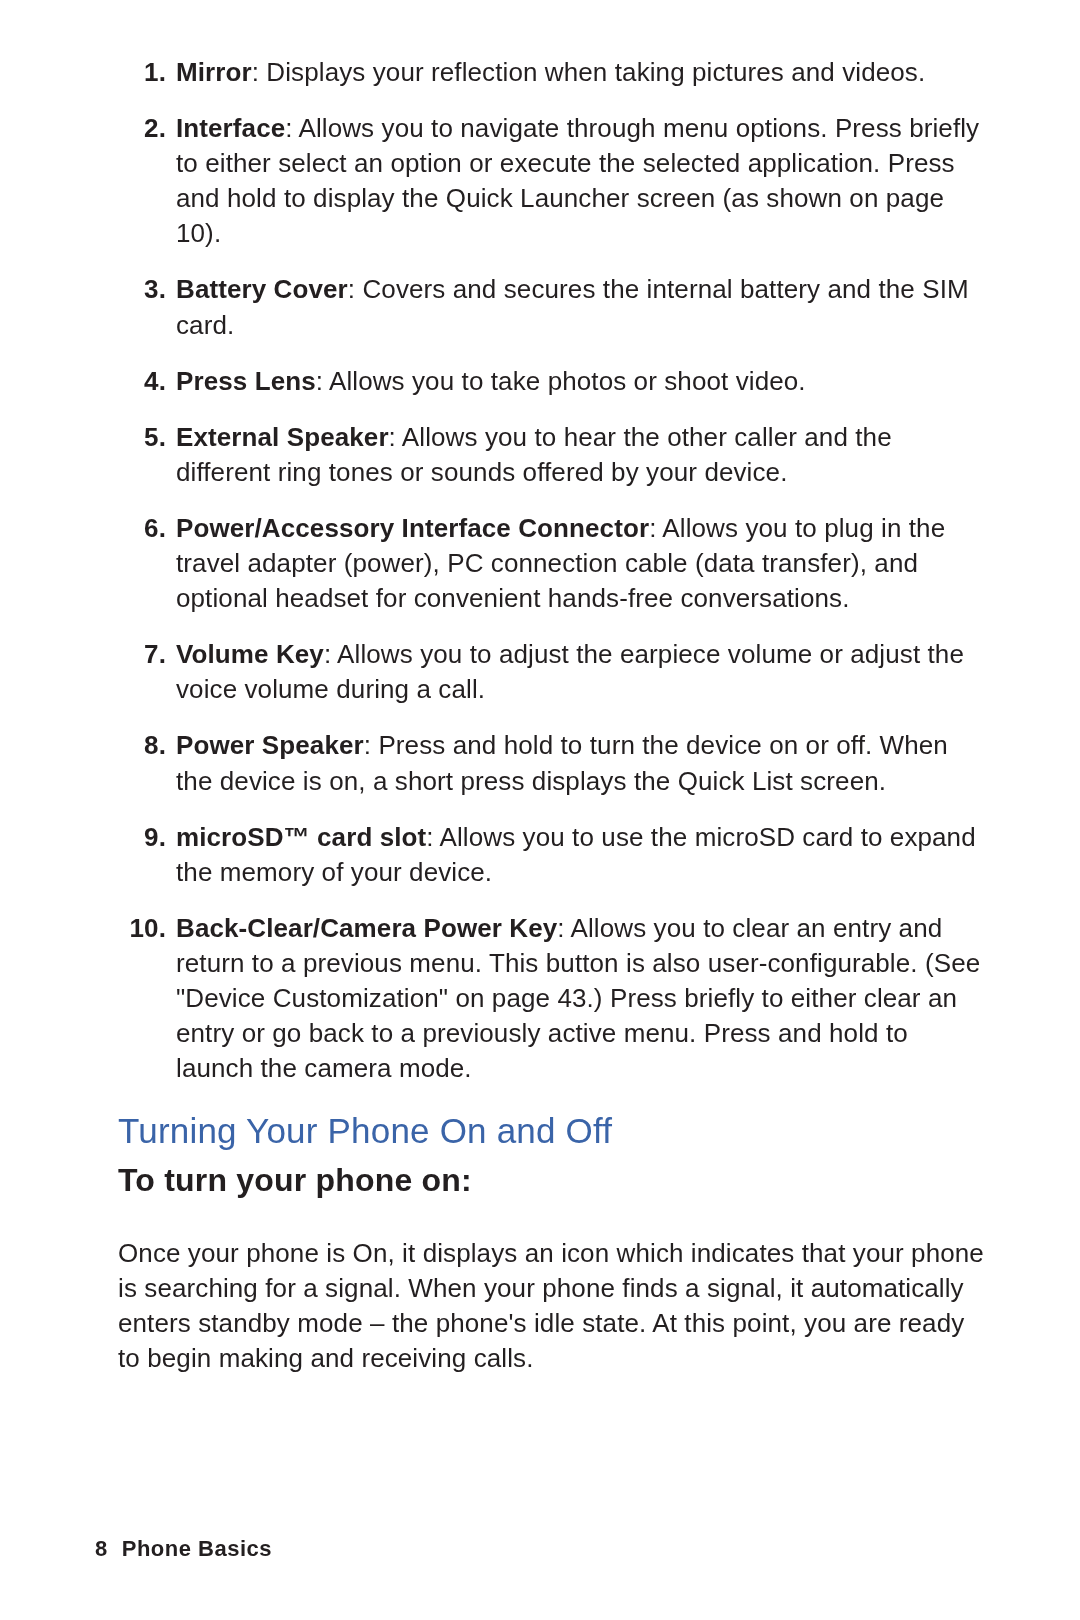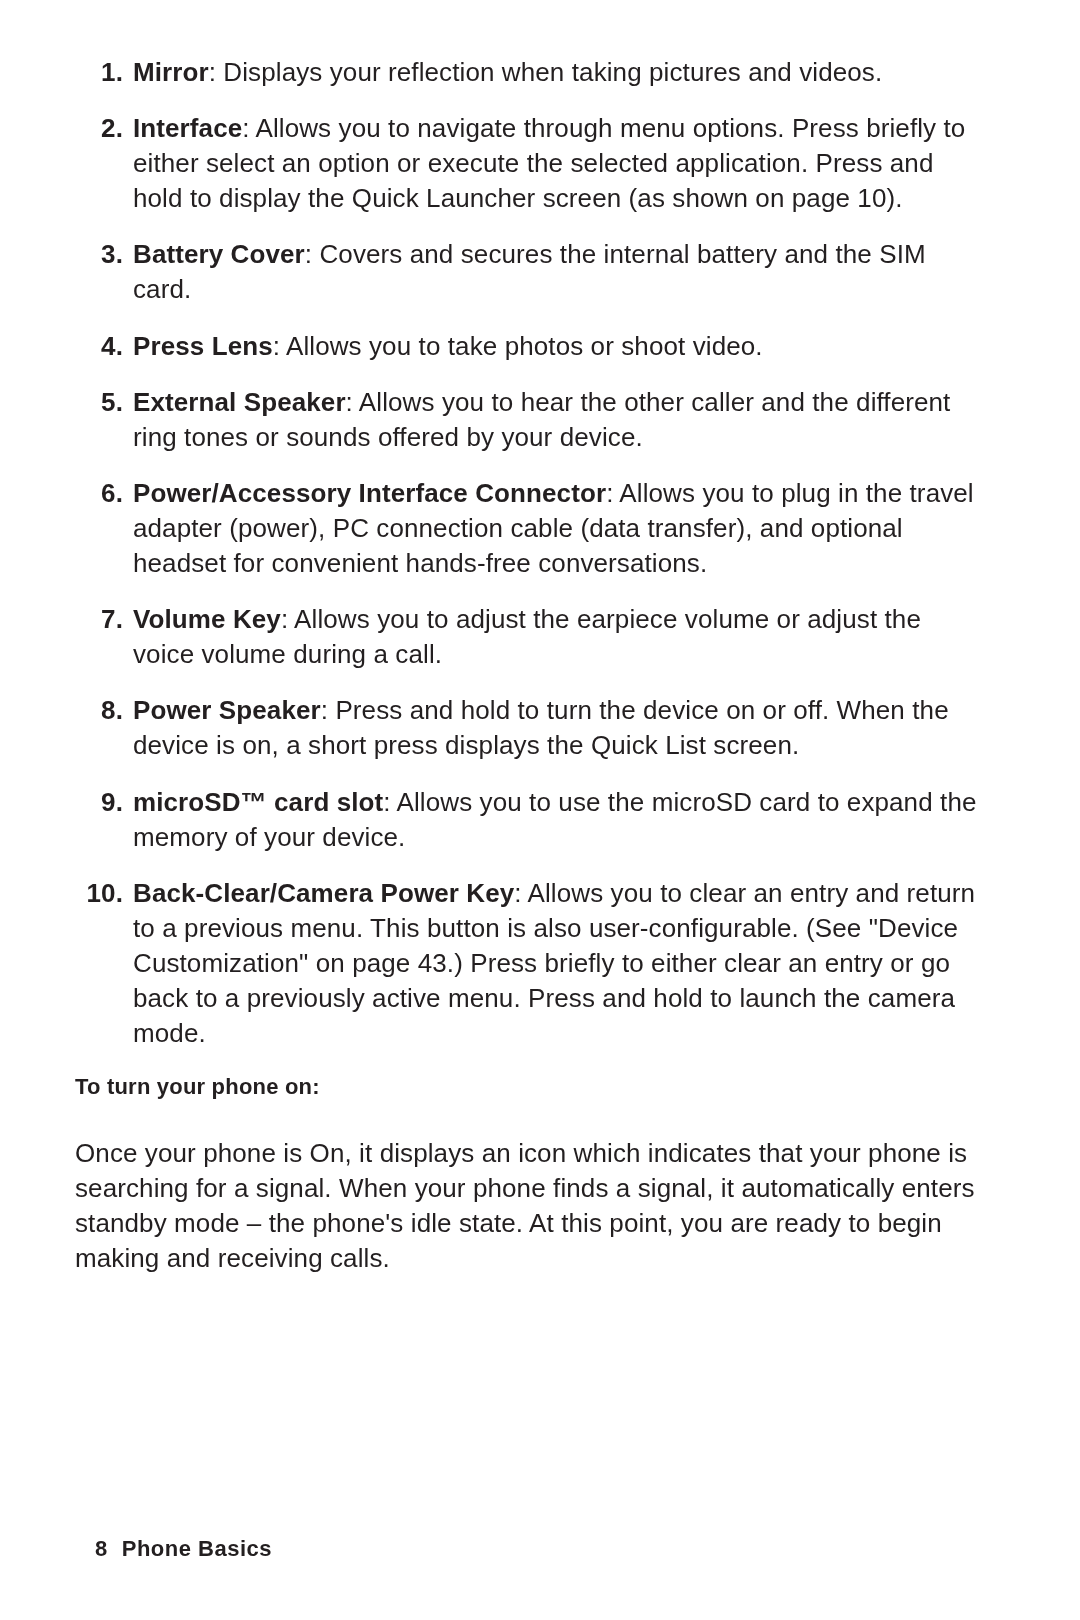--- a/index.html
+++ b/index.html
@@ -8,21 +8,21 @@
     padding: 0;
     background: #ffffff;
     font-family: Arial, Helvetica, sans-serif;
     color: #231f20;
     -webkit-font-smoothing: antialiased;
   }
   .page {
     box-sizing: border-box;
     width: 1080px;
     height: 1620px;
-    padding: 55px 95px 0 75px;
+    padding: 55px 95px 0 118px;
     position: relative;
     line-height: 1.35;
     font-size: 26px;
     letter-spacing: 0.1px;
   }
   ol.numlist {
     list-style: none;
     margin: 0;
     padding: 0;
     counter-reset: item;
@@ -50,21 +50,21 @@
   h2.section {
     font-family: Arial, Helvetica, sans-serif;
     font-weight: 400;
     color: #3a64a8;
     font-size: 35px;
     margin: 18px 0 4px 0;
     letter-spacing: 0.2px;
   }
   .subhead {
     font-weight: 700;
-    font-size: 22px;
+    font-size: 32px;
     margin: 0 0 6px 0;
     font-family: Arial, Helvetica, sans-serif;
     letter-spacing: 0.2px;
   }
   ul.bullet {
     list-style: none;
     margin: 0 0 0 0;
     padding: 0 0 0 58px;
   }
   ul.bullet > li {
@@ -113,20 +113,21 @@
     <li><span class="term">Battery Cover</span><span>: Covers and secures the internal battery and the SIM card.</span></li>
     <li><span class="term">Press Lens</span><span>: Allows you to take photos or shoot video.</span></li>
     <li><span class="term">External Speaker</span><span>: Allows you to hear the other caller and the different ring tones or sounds offered by your device.</span></li>
     <li><span class="term">Power/Accessory Interface Connector</span><span>: Allows you to plug in the travel adapter (power), PC connection cable (data transfer), and optional headset for convenient hands-free conversations.</span></li>
     <li><span class="term">Volume Key</span><span>: Allows you to adjust the earpiece volume or adjust the voice volume during a call.</span></li>
     <li><span class="term">Power Speaker</span><span>: Press and hold to turn the device on or off. When the device is on, a short press displays the Quick List screen.</span></li>
     <li><span class="term">microSD™ card slot</span><span>: Allows you to use the microSD card to expand the memory of your device.</span></li>
     <li><span class="term">Back-Clear/Camera Power Key</span><span>: Allows you to clear an entry and return to a previous menu. This button is also user-configurable. (See "Device Customization" on page 43.) Press briefly to either clear an entry or go back to a previously active menu. Press and hold to launch the camera mode.</span></li>
   </ol>
 
+  <h2 class="section">Turning Your Phone On and Off</h2>
 
   <p class="subhead">To turn your phone on:</p>
 
 
   <p class="para">Once your phone is On, it displays an icon which indicates that your phone is searching for a signal. When your phone finds a signal, it automatically enters standby mode – the phone's idle state. At this point, you are ready to begin making and receiving calls.</p>
 
   <div class="footer">
     <span class="num">8</span><span class="title">Phone Basics</span>
   </div>
 

